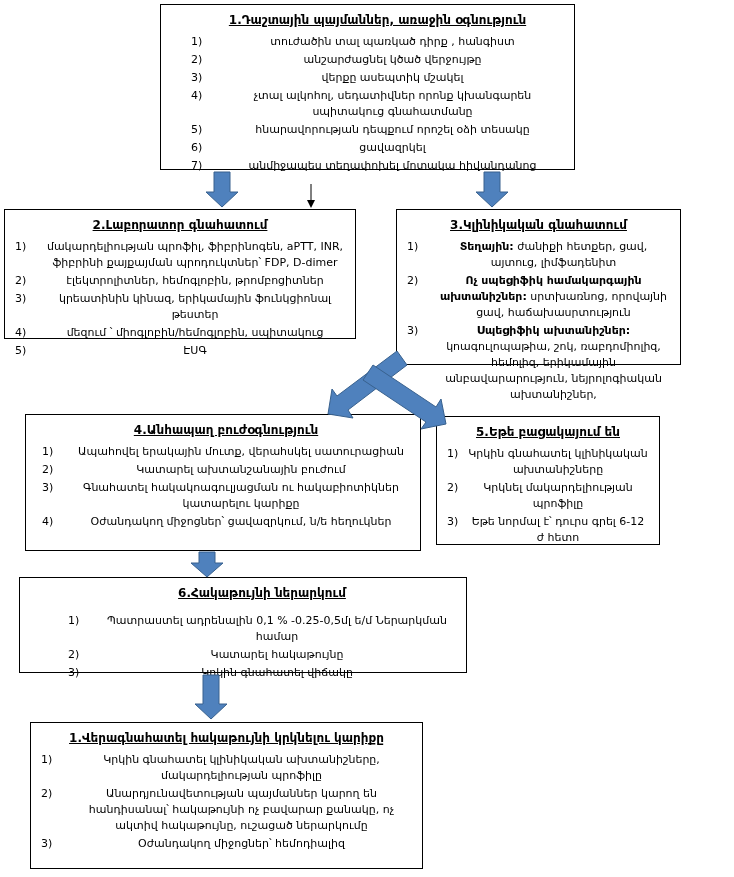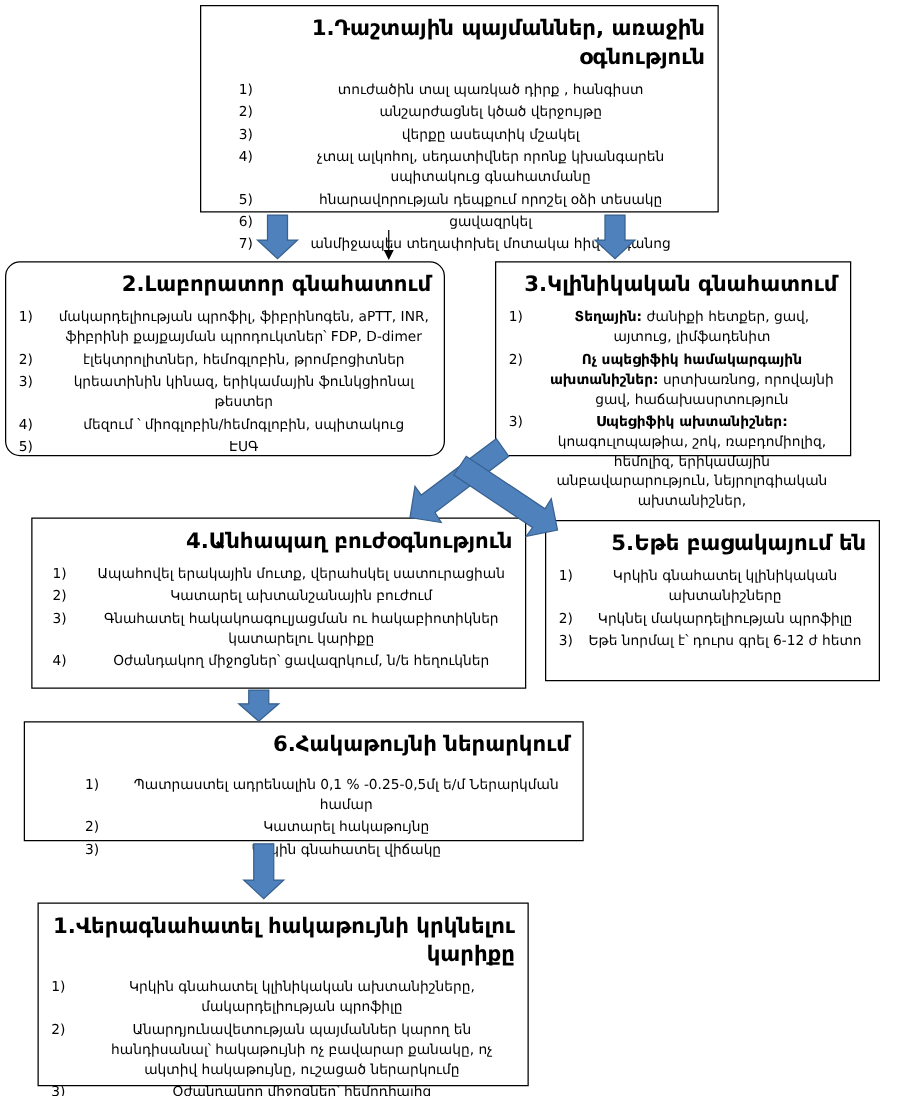--- a/index.html
+++ b/index.html
@@ -1,32 +1,32 @@
 <!DOCTYPE html>
 <html><head>
 <meta charset="utf-8">
 <style>
   * { margin:0; padding:0; box-sizing:border-box; }
   html,body { background:#ffffff; }
   body { font-family:"DejaVu Sans","Liberation Sans",sans-serif; color:#000; }
   .canvas { position:relative; width:734px; height:877px; background:#fff; overflow:hidden; }
 
   .box { position:absolute; border:1px solid #000; background:#fff; padding:7px 10px; font-size:11px; }
-  .box-title { font-weight:bold; text-align:right; font-size:17px; margin-bottom:6px; line-height:1.35; }
+  .box-title { font-weight:bold; text-align:center; font-size:12px; margin-bottom:6px; line-height:1.35;text-decoration:underline; }
   .items { }
   .item { display:flex; line-height:1.45; margin-bottom:2px; }
   .num { flex:0 0 30px; }
   .txt { flex:1;text-align:center; }
   .txt b { font-weight:bold; }
 
   #box1 { left:160px; top:4px;   width:415px; height:166px; padding-left:30px; }
-  #box2 { left:4px;   top:209px; width:352px; height:156px;border-radius:12px; }
+  #box2 { left:4px;   top:209px; width:352px; height:130px; }
   #box3 { left:396px; top:209px; width:285px; height:156px; }
   #box4 { left:25px;  top:414px; width:396px; height:137px; padding-left:16px; }
-  #box5 { left:436px; top:416px; width:268px; height:129px; }
+  #box5 { left:436px; top:416px; width:224px; height:129px; }
   #box5 .num { flex:0 0 20px; }
   #box6 { left:19px;  top:577px; width:448px; height:96px;padding-left:48px; }
   #box6 .box-title { margin-bottom:12px; }
   #box7 { left:30px;  top:722px; width:393px; height:147px; }
 
   svg.arrows { position:absolute; left:0; top:0; width:734px; height:877px; pointer-events:none; }
   svg.arrows polygon.block { stroke-width:1; }
 </style>
 </head>
 <body>

